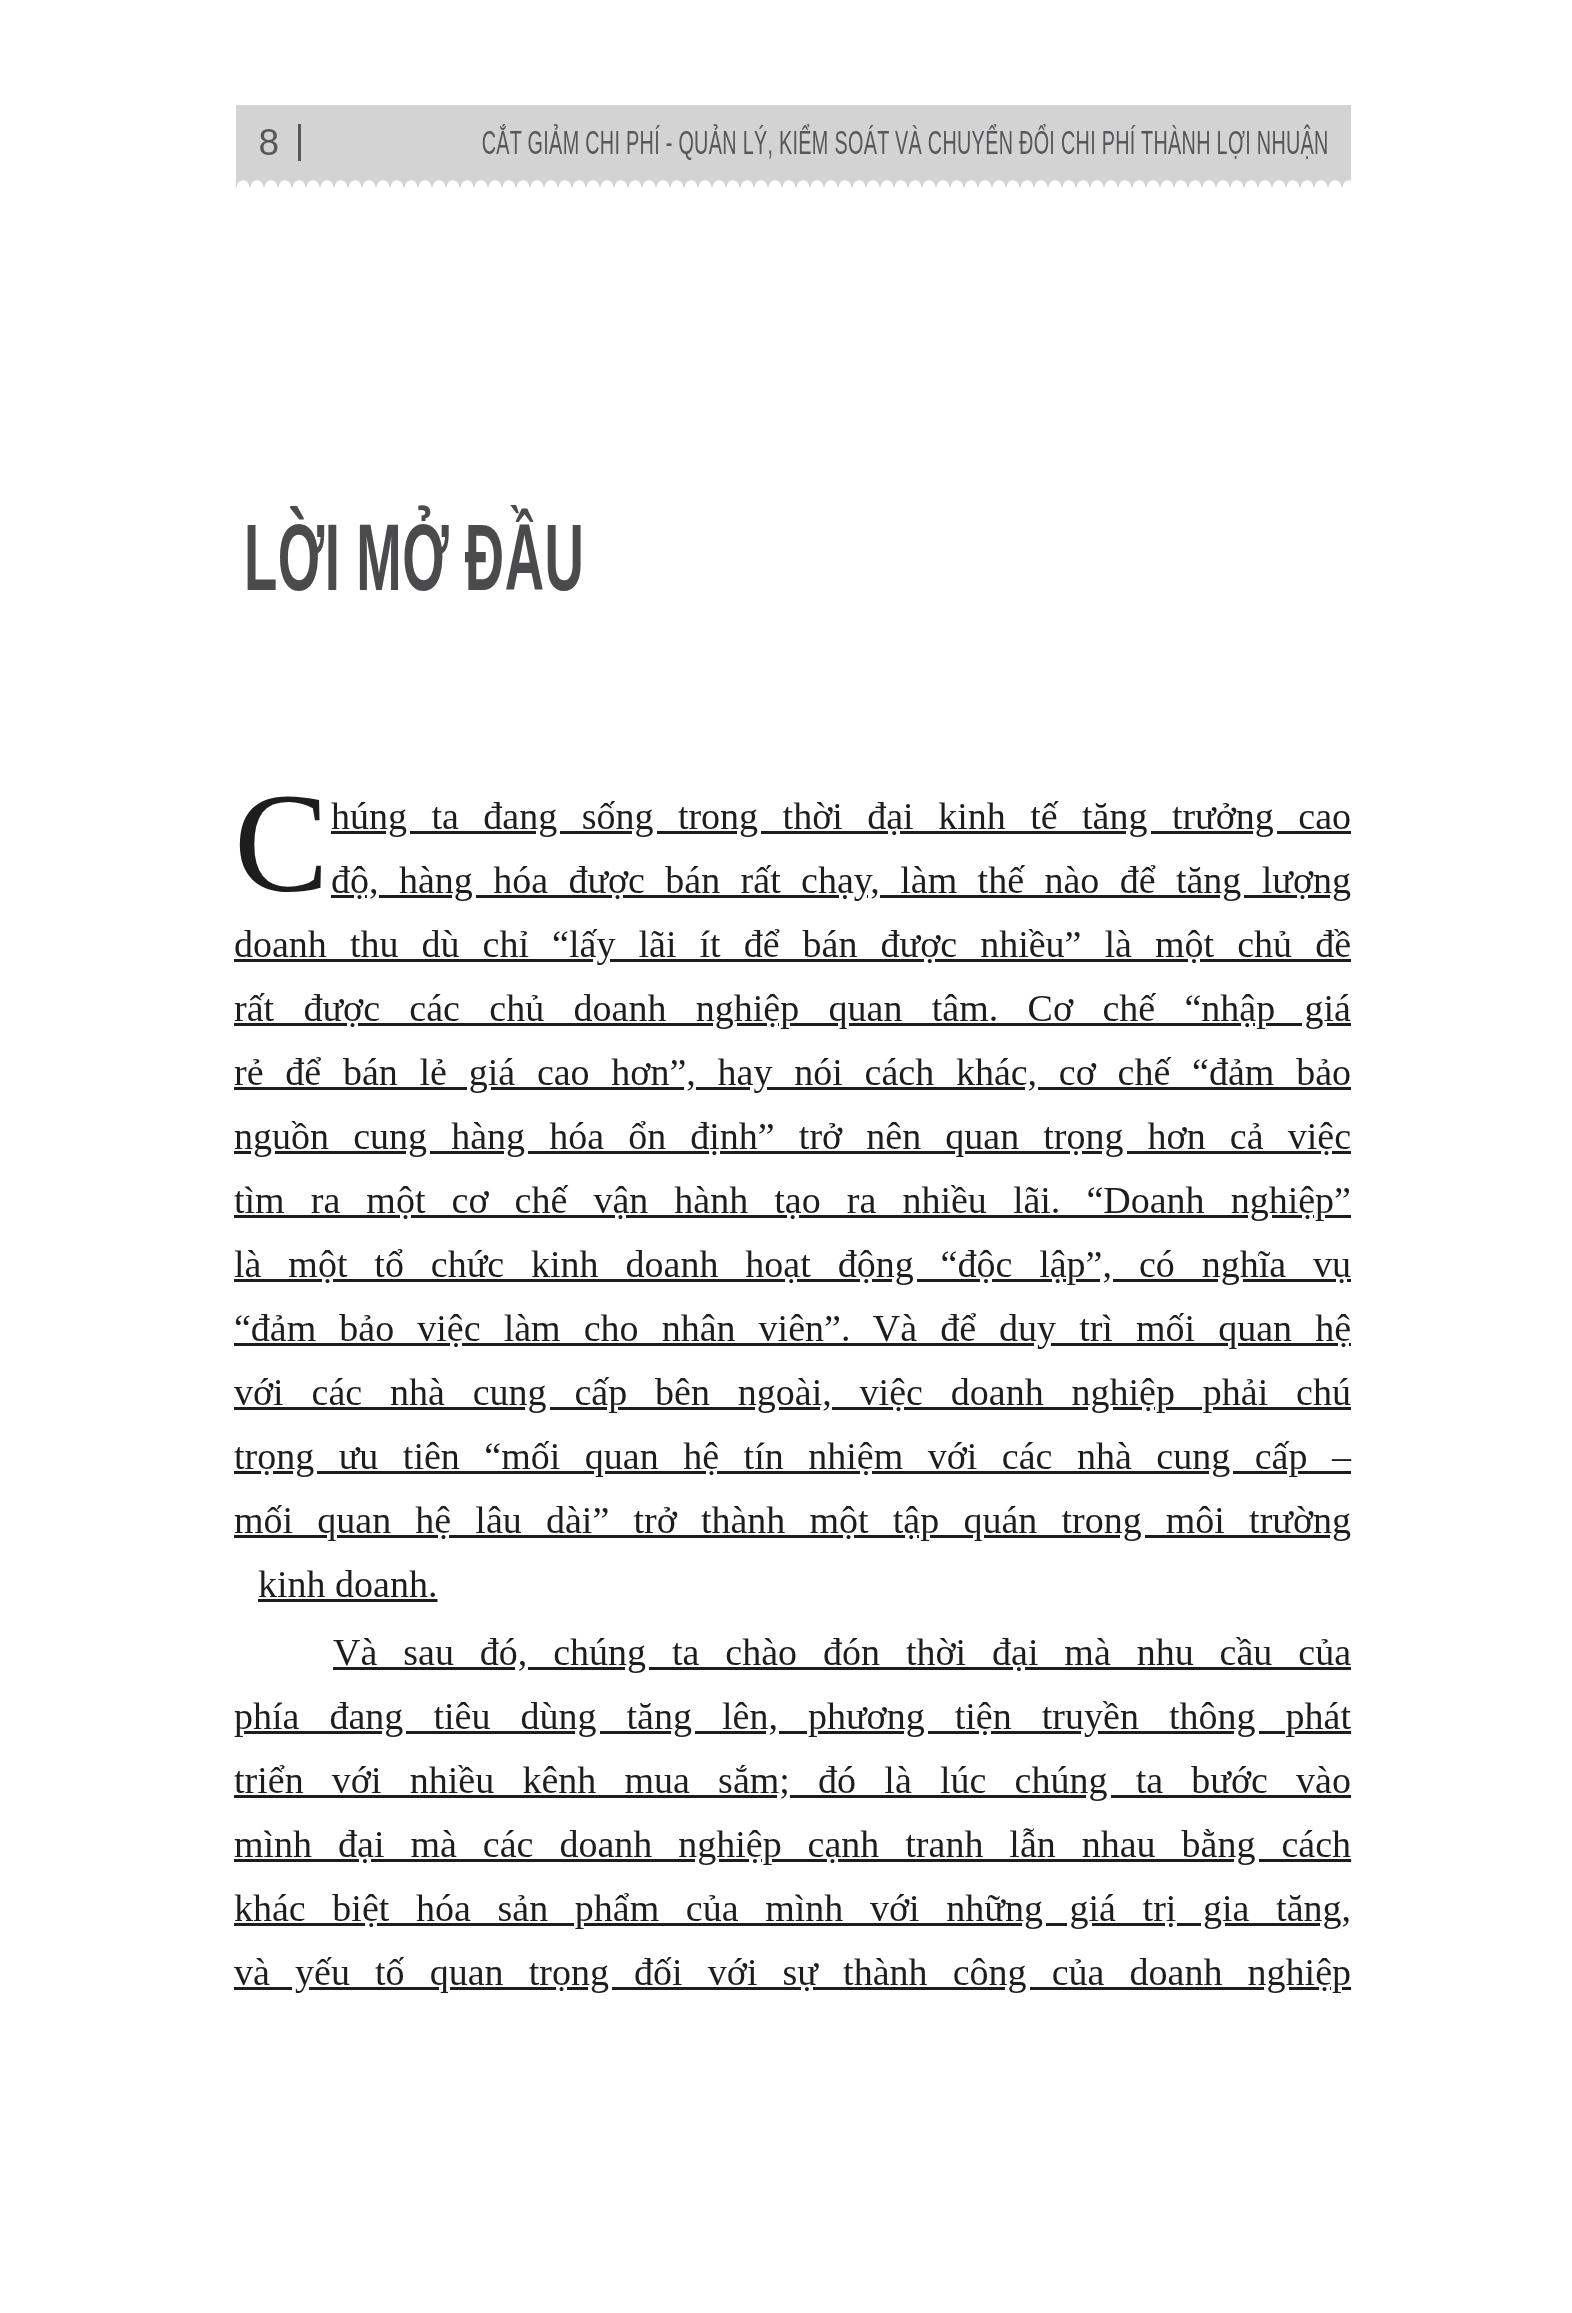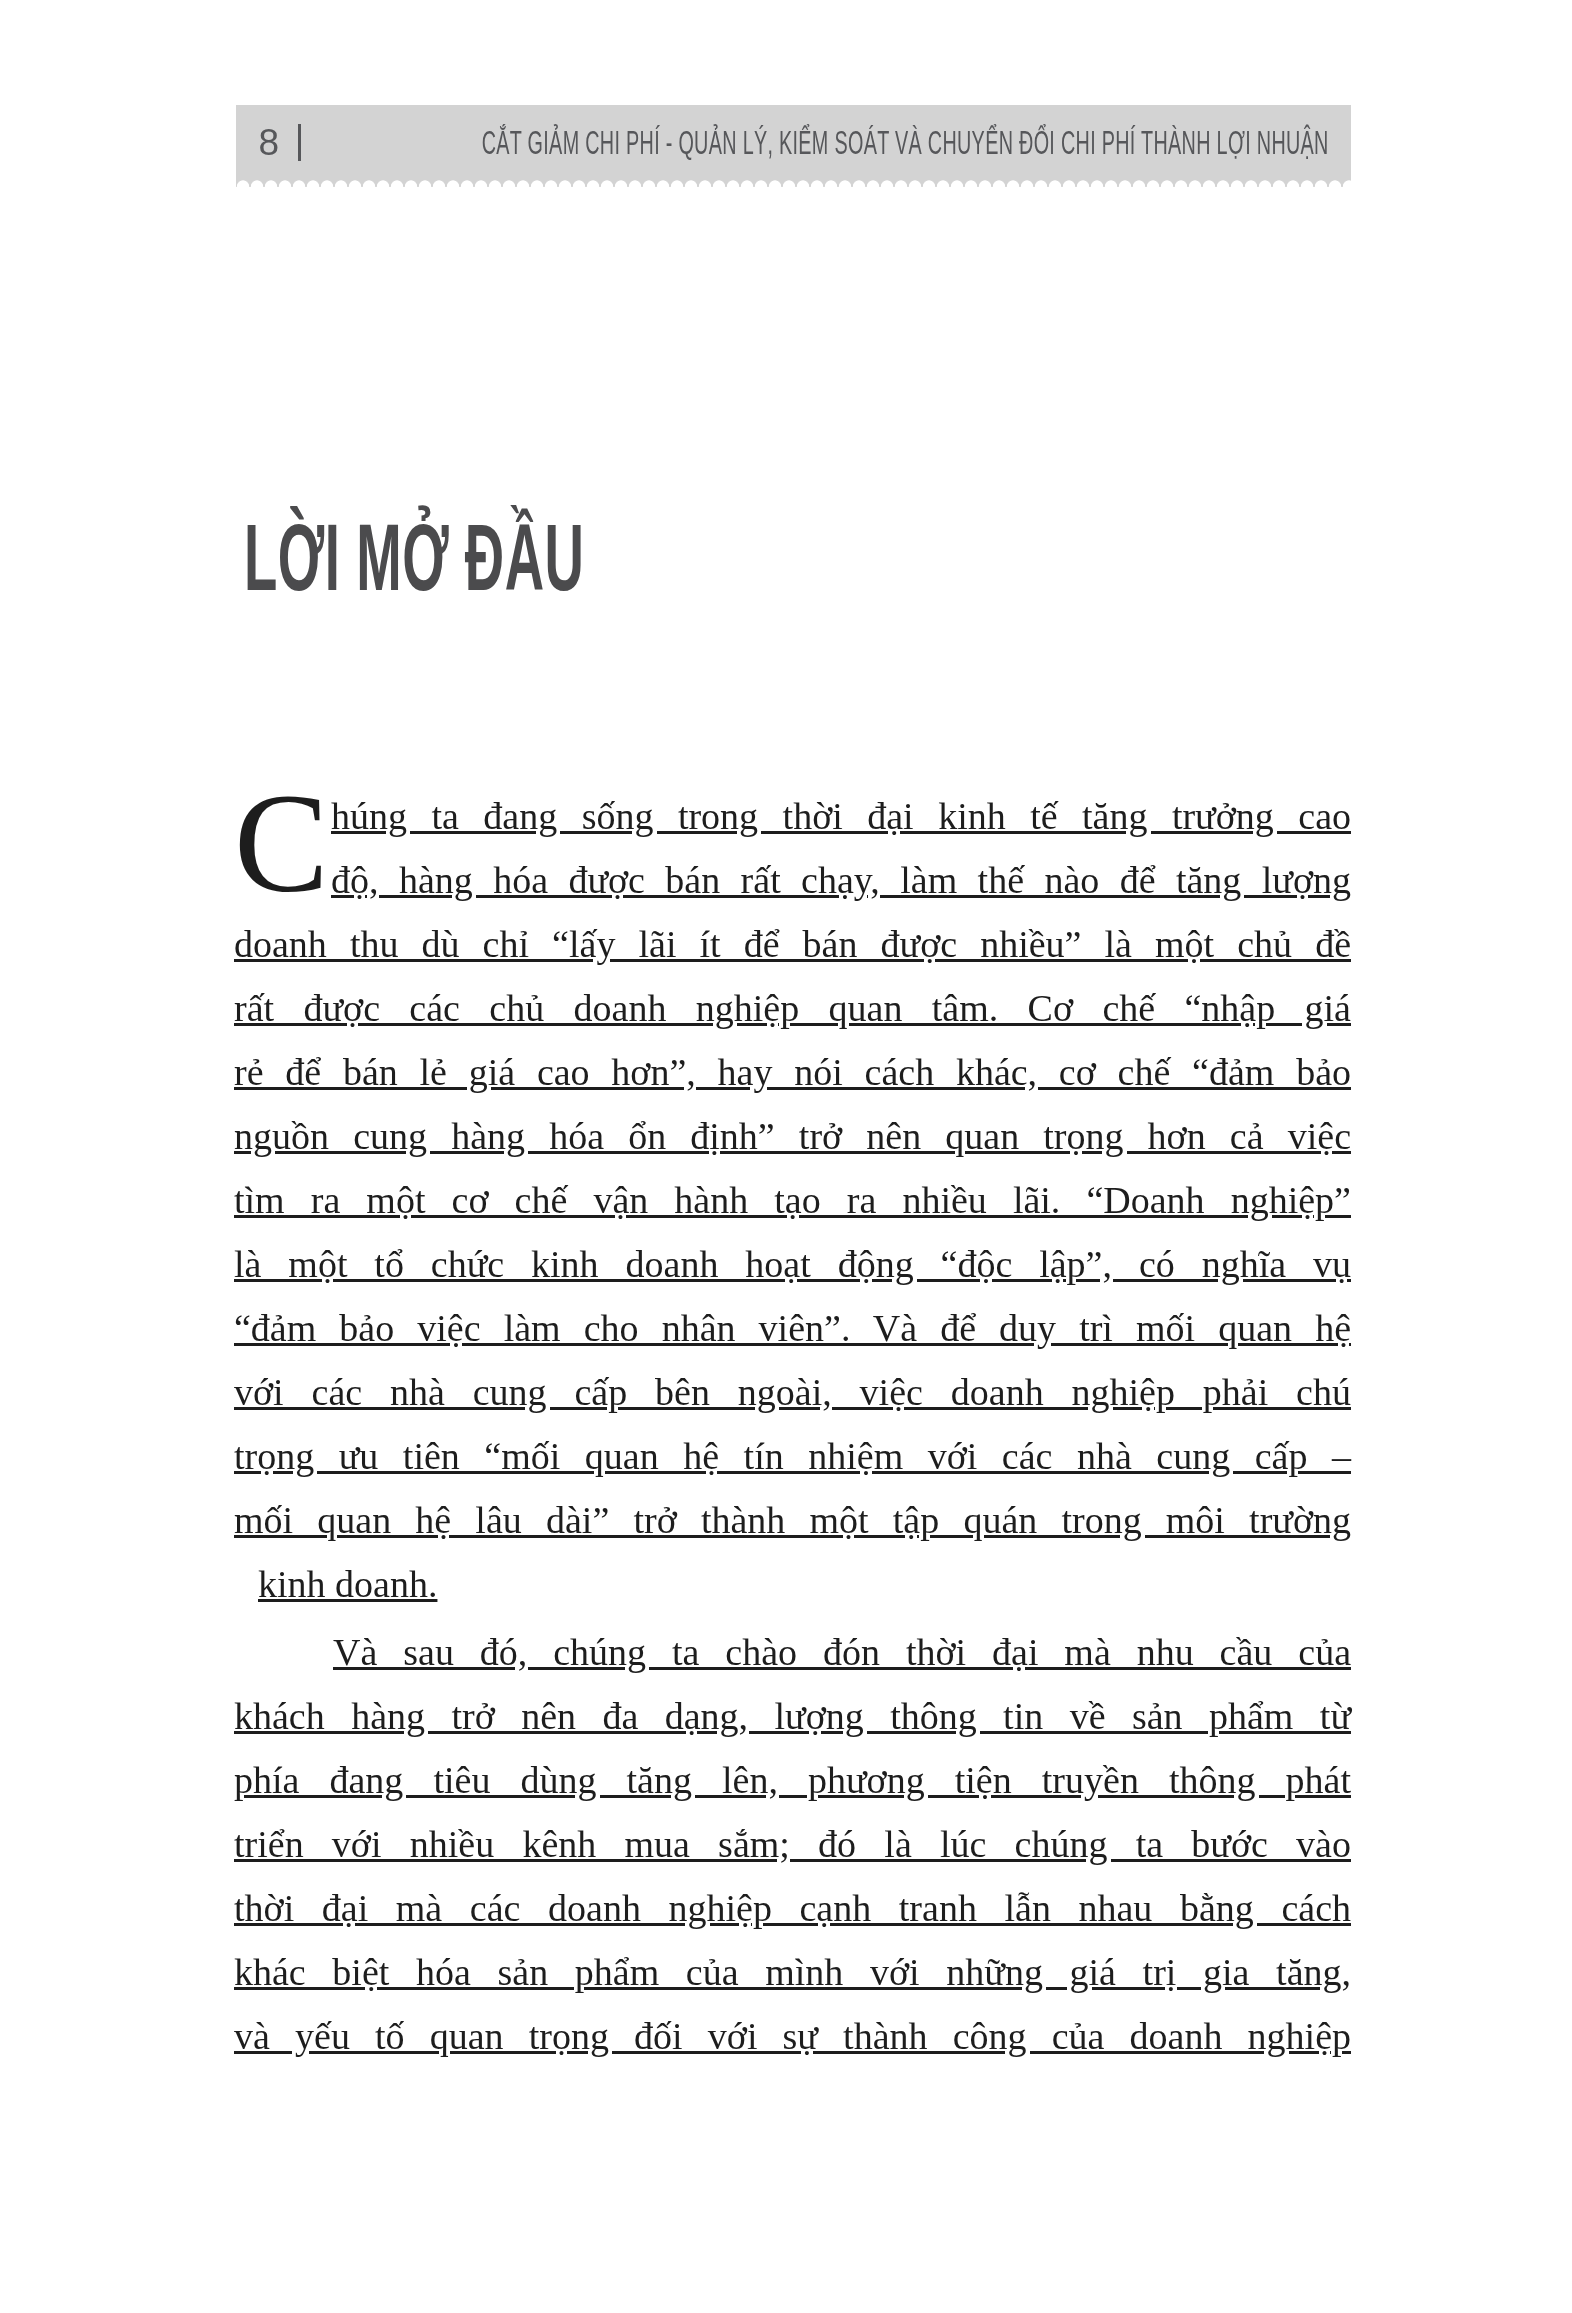--- a/index.html
+++ b/index.html
@@ -98,23 +98,22 @@
         <div class="bline">tìm ra một cơ chế vận hành tạo ra nhiều lãi. “Doanh nghiệp”</div>
         <div class="bline">là một tổ chức kinh doanh hoạt động “độc lập”, có nghĩa vụ</div>
         <div class="bline">“đảm bảo việc làm cho nhân viên”. Và để duy trì mối quan hệ</div>
         <div class="bline">với các nhà cung cấp bên ngoài, việc doanh nghiệp phải chú</div>
         <div class="bline">trọng ưu tiên “mối quan hệ tín nhiệm với các nhà cung cấp –</div>
         <div class="bline">mối quan hệ lâu dài” trở thành một tập quán trong môi trường</div>
         <div class="bline final">kinh doanh.</div>
       </div>
       <div class="para">
         <div class="bline indent">Và sau đó, chúng ta chào đón thời đại mà nhu cầu của</div>
-        <div class="bline">khách hàng trở nên đa dạng, lượng thông tin về sản phẩm từ</div>
         <div class="bline">phía đang tiêu dùng tăng lên, phương tiện truyền thông phát</div>
         <div class="bline">triển với nhiều kênh mua sắm; đó là lúc chúng ta bước vào</div>
-        <div class="bline">thời đại mà các doanh nghiệp cạnh tranh lẫn nhau bằng cách</div>
+        <div class="bline">mình đại mà các doanh nghiệp cạnh tranh lẫn nhau bằng cách</div>
         <div class="bline">khác biệt hóa sản phẩm của mình với những giá trị gia tăng,</div>
         <div class="bline">và yếu tố quan trọng đối với sự thành công của doanh nghiệp</div>
       </div>
     </main>
 
 </div>
 
 
 </body></html>

